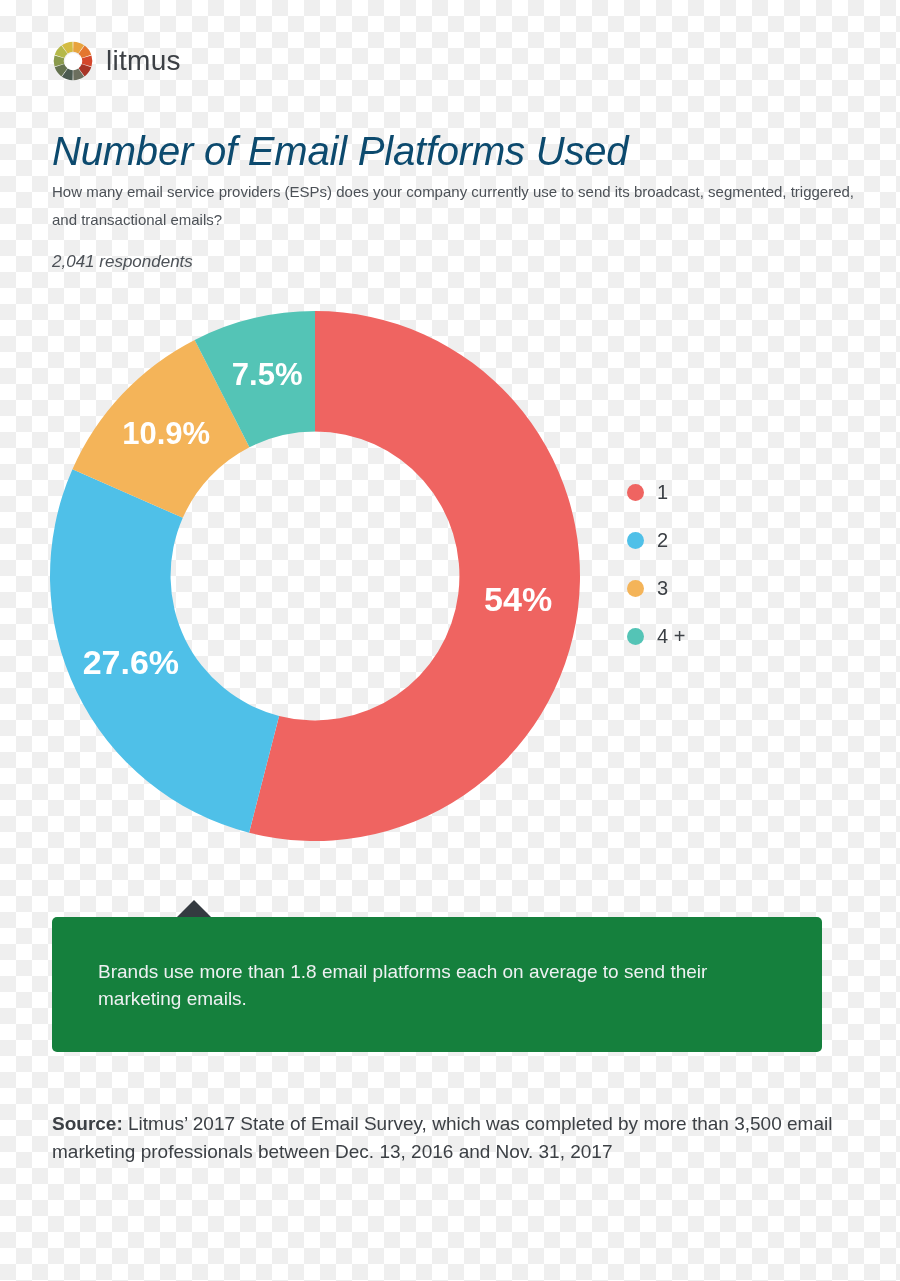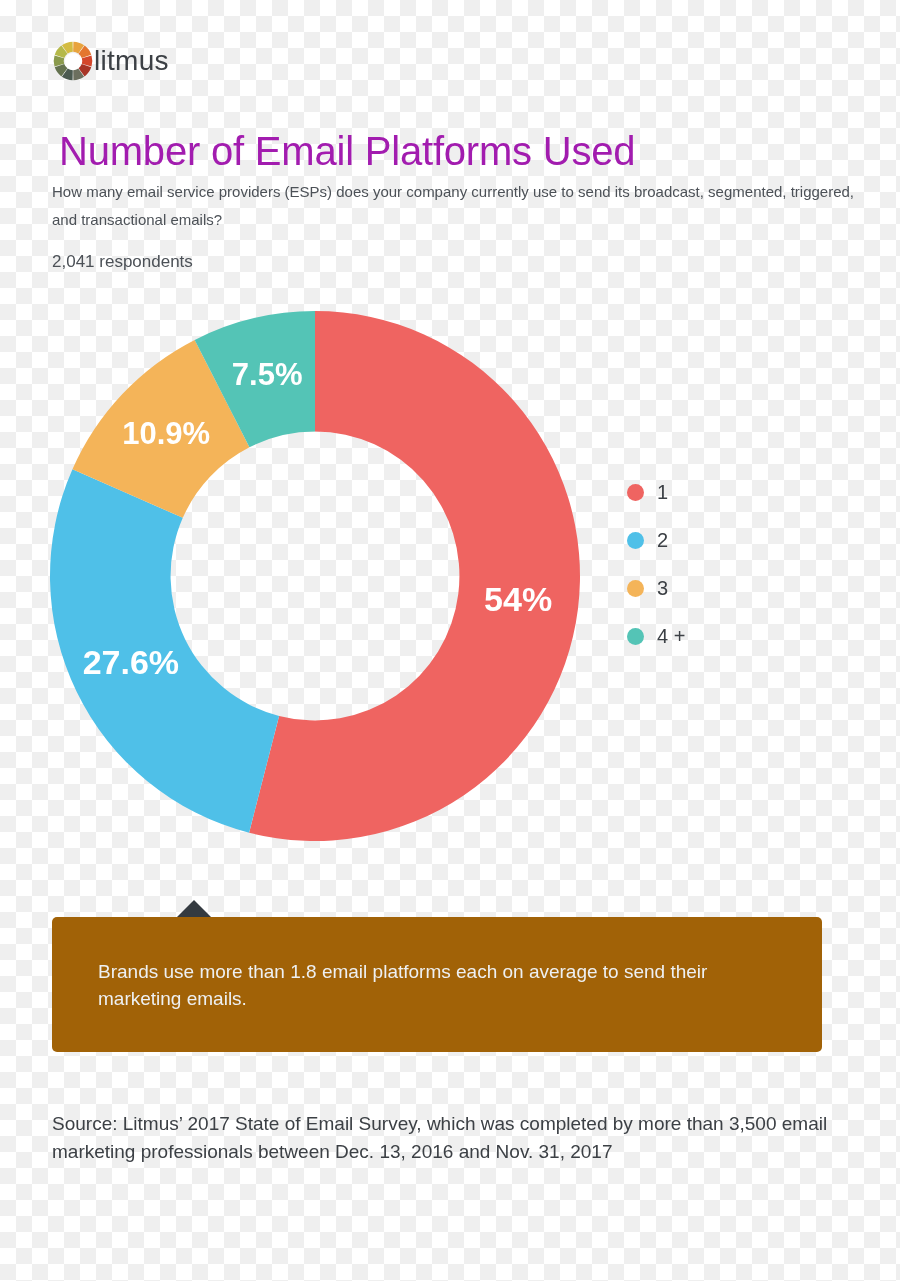--- a/index.html
+++ b/index.html
@@ -21,63 +21,66 @@
     overflow: hidden;
   }
 
   
   .logo-row {
     position: absolute;
     left: 52px;
     top: 40px;
     display: flex;
     align-items: center;
+    gap: 12px;
   }
   .logo-mark {
     width: 42px;
     height: 42px;
     display: block;
   }
   .logo-word {
     font-size: 28px;
     color: #3c4045;
     letter-spacing: 0.3px;
     font-weight: 400;
   }
 
   .page-title {
     position: absolute;
-    left: 59px;
+    left: 52px;
     top: 99px;
     font-size: 40px;
     line-height: 50px;
-    color: #a21caf;
+    color: #0c4a6e;
     font-weight: 400;
     letter-spacing: -0.2px;
     white-space: nowrap;
+    font-style: italic;
   }
 
   .page-subtitle {
     position: absolute;
     left: 52px;
     top: 163px;
     width: 805px;
     font-size: 15px;
     line-height: 28px;
     color: #4c5157;
     font-weight: 400;
   }
 
   .respondents {
     position: absolute;
     left: 52px;
     top: 233px;
     font-size: 17px;
     line-height: 24px;
     color: #4c5157;
+    font-style: italic;
   }
 
   
   .chart-area {
     position: absolute;
     left: 40px;
     top: 293px;
     width: 560px;
     height: 560px;
   }
@@ -125,21 +128,21 @@
     line-height: 1;
   }
 
   
   .callout {
     position: absolute;
     left: 52px;
     top: 917px;
     width: 770px;
     height: 135px;
-    background: #a16207;
+    background: #15803d;
     border-radius: 5px;
     box-sizing: border-box;
     display: flex;
     align-items: center;
     padding: 0 46px;
   }
   .callout-arrow {
     position: absolute;
     left: 176px;
     top: 900px;
@@ -160,21 +163,21 @@
   .source {
     position: absolute;
     left: 52px;
     top: 1091px;
     width: 805px;
     font-size: 19px;
     line-height: 28px;
     color: #3c4045;
   }
   .source-label {
-    font-weight: 400;
+    font-weight: 700;
     text-align: center;
   }
 </style>
 </head>
 <body>
 
 <div class="logo-row">
   <svg class="logo-mark" viewBox="0 0 100 100">
     <g id="logo-petals">
         <path d="M 50.88308235038572 4.008477242404368 A 46 46 0 0 1 76.31871017849375 12.273013709806484 L 62.58720921580136 31.95665873077701 A 22 22 0 0 0 50.42234373279317 28.00405433332383 Z" fill="#e8a33d"></path>

